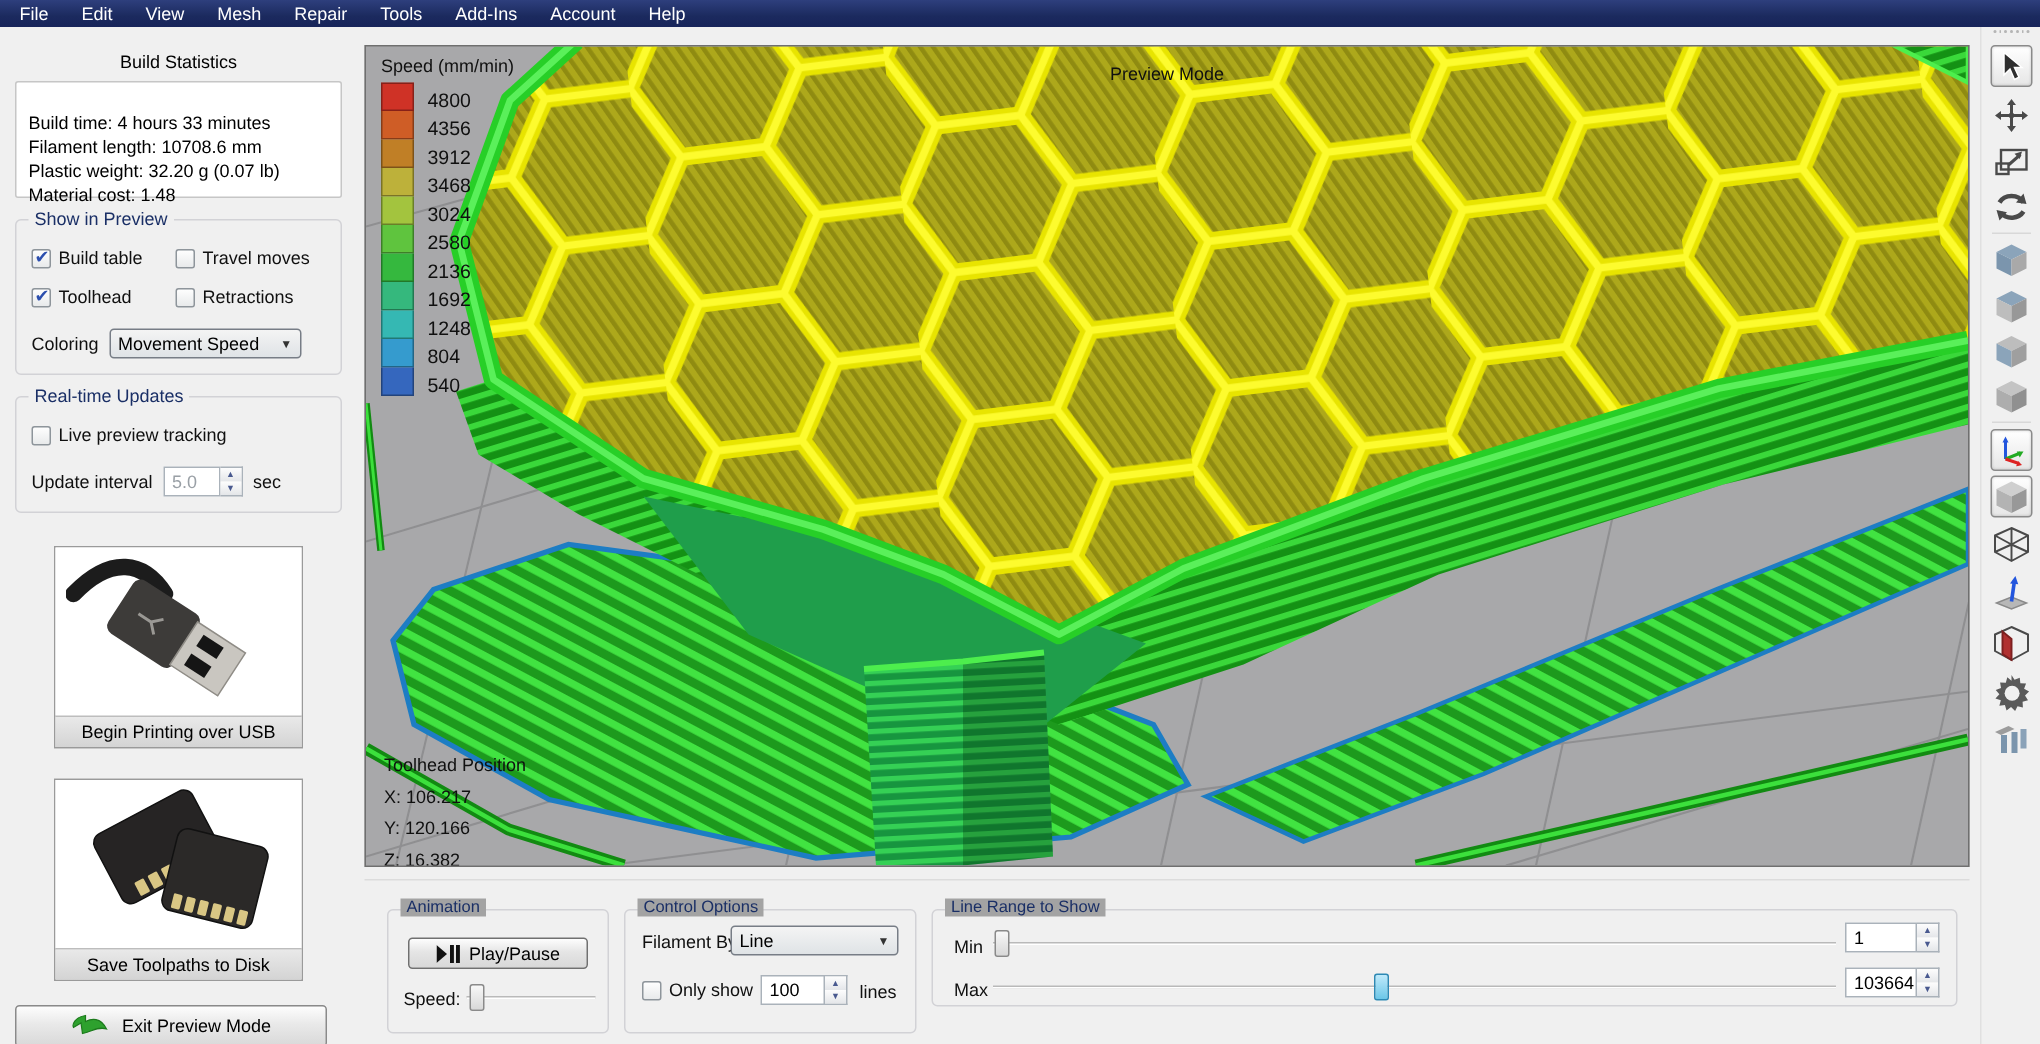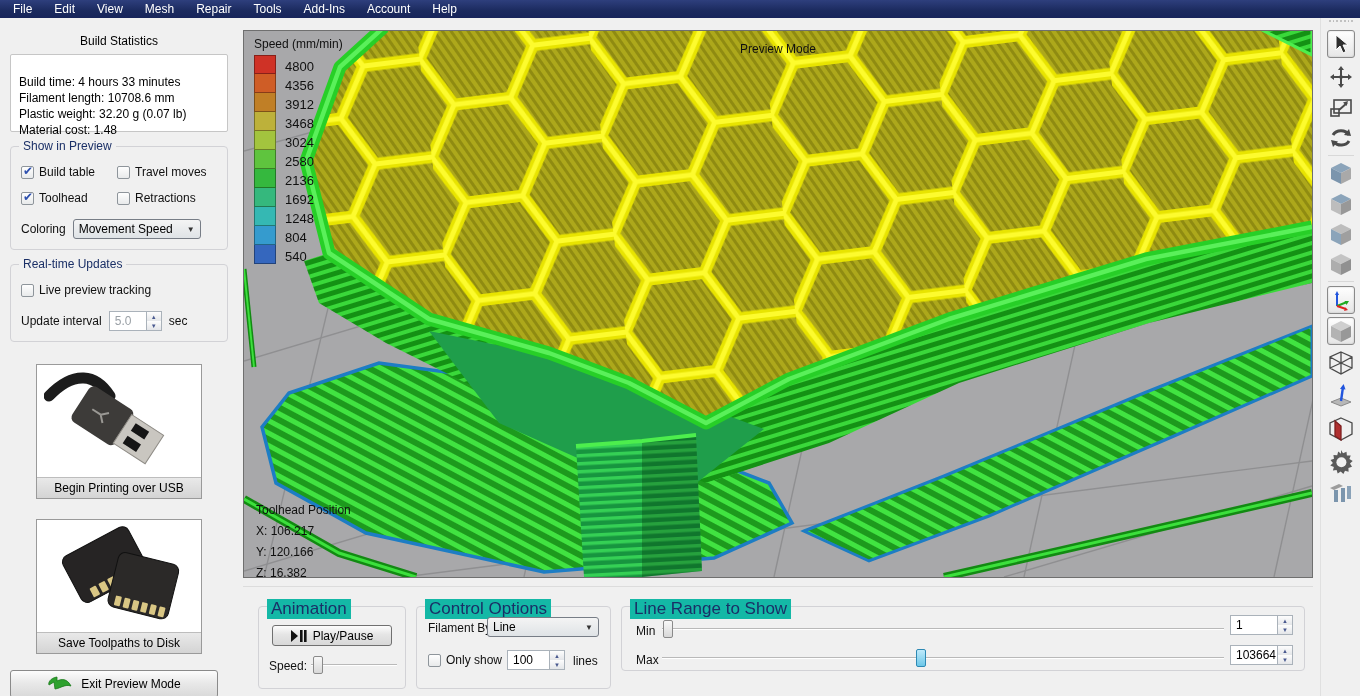--- a/index.html
+++ b/index.html
@@ -53,21 +53,21 @@
   .rtoolbar{position:absolute;left:1320px;top:18px;width:40px;height:678px;background:#f0f0f0;border-left:1px solid #e0e0e0}
   .ticon{position:absolute;left:6px;width:28px;height:28px;display:flex;align-items:center;justify-content:center;border-radius:3px}
   .ticon.active{border:1px solid #8a8a8a;background:linear-gradient(#ffffff,#e6e6e6);box-shadow:inset 0 0 2px rgba(0,0,0,.2)}
   .tsep{position:absolute;left:7px;width:26px;height:1px;background:#d8d8d8}
   .grip{position:absolute;left:8px;top:2px;width:24px;height:5px;display:flex;gap:2px}
   .grip i{width:2px;height:2px;background:#b5b5b5;border-radius:50%}
 
   
   .bottombar{position:absolute;left:243px;top:586px;width:1070px;height:110px;background:#f0f0f0;border-top:1px solid #dcdcdc}
   .bgroup{position:absolute;border:1px solid #d2d2d6;border-radius:4px}
-  .bgroup>.gtitle{position:absolute;top:-8px;left:8px;background:#14b8a6;padding:0 4px;color:#1a2f66;font-size:17px}
+  .bgroup>.gtitle{position:absolute;top:-8px;left:8px;background:#a3a3a3;padding:0 4px;color:#1a2f66;font-size:11px}
   .playbtn{position:absolute;left:13px;top:18px;width:120px;height:21px;border:1px solid #707070;border-radius:3px;background:linear-gradient(#fdfdfd,#e5e5e5 45%,#d8d8d8);display:flex;align-items:center;justify-content:center;gap:6px;font-size:12px;cursor:pointer}
   .slider{position:relative;height:20px}
   .slider .track{position:absolute;left:0;right:0;top:9px;height:2px;background:#b9b9b9;border-bottom:1px solid #fff}
   .handle{position:absolute;top:1px;width:10px;height:18px;border:1px solid #8a8a8a;border-radius:2px;background:linear-gradient(#f8f8f8,#d8d8d8);cursor:pointer}
   .handle.blue{background:linear-gradient(#bfeafb,#6cc7e8);border-color:#2d89b4}
   .lbl{font-size:12px;color:#101010}
 
   svg{display:block}
 </style>
 </head>

